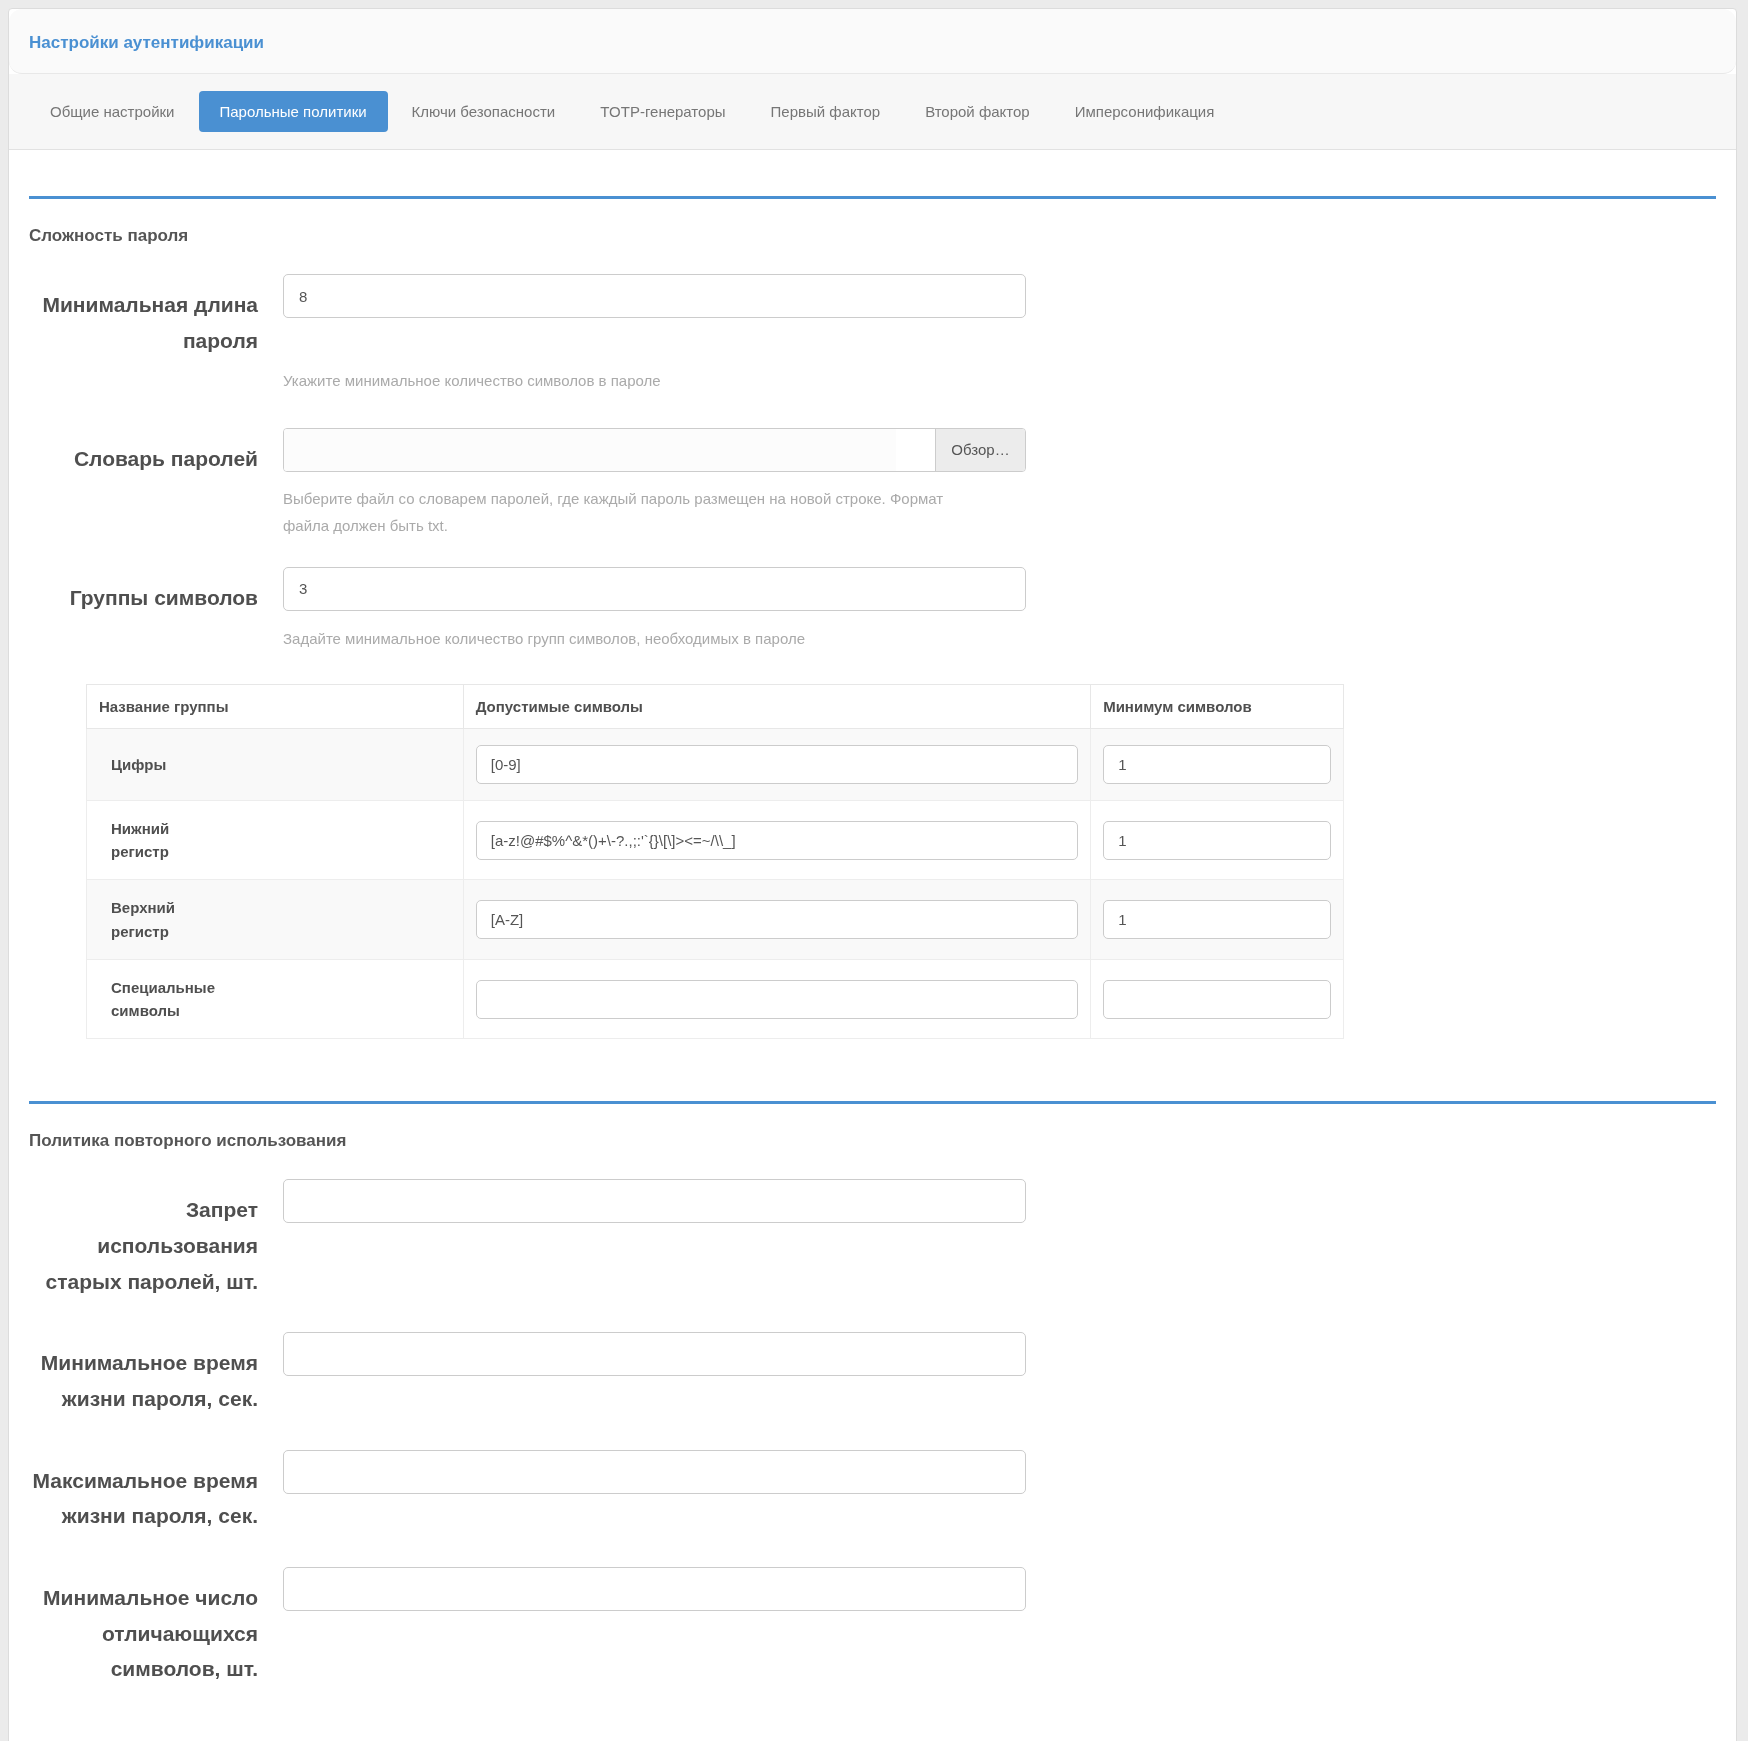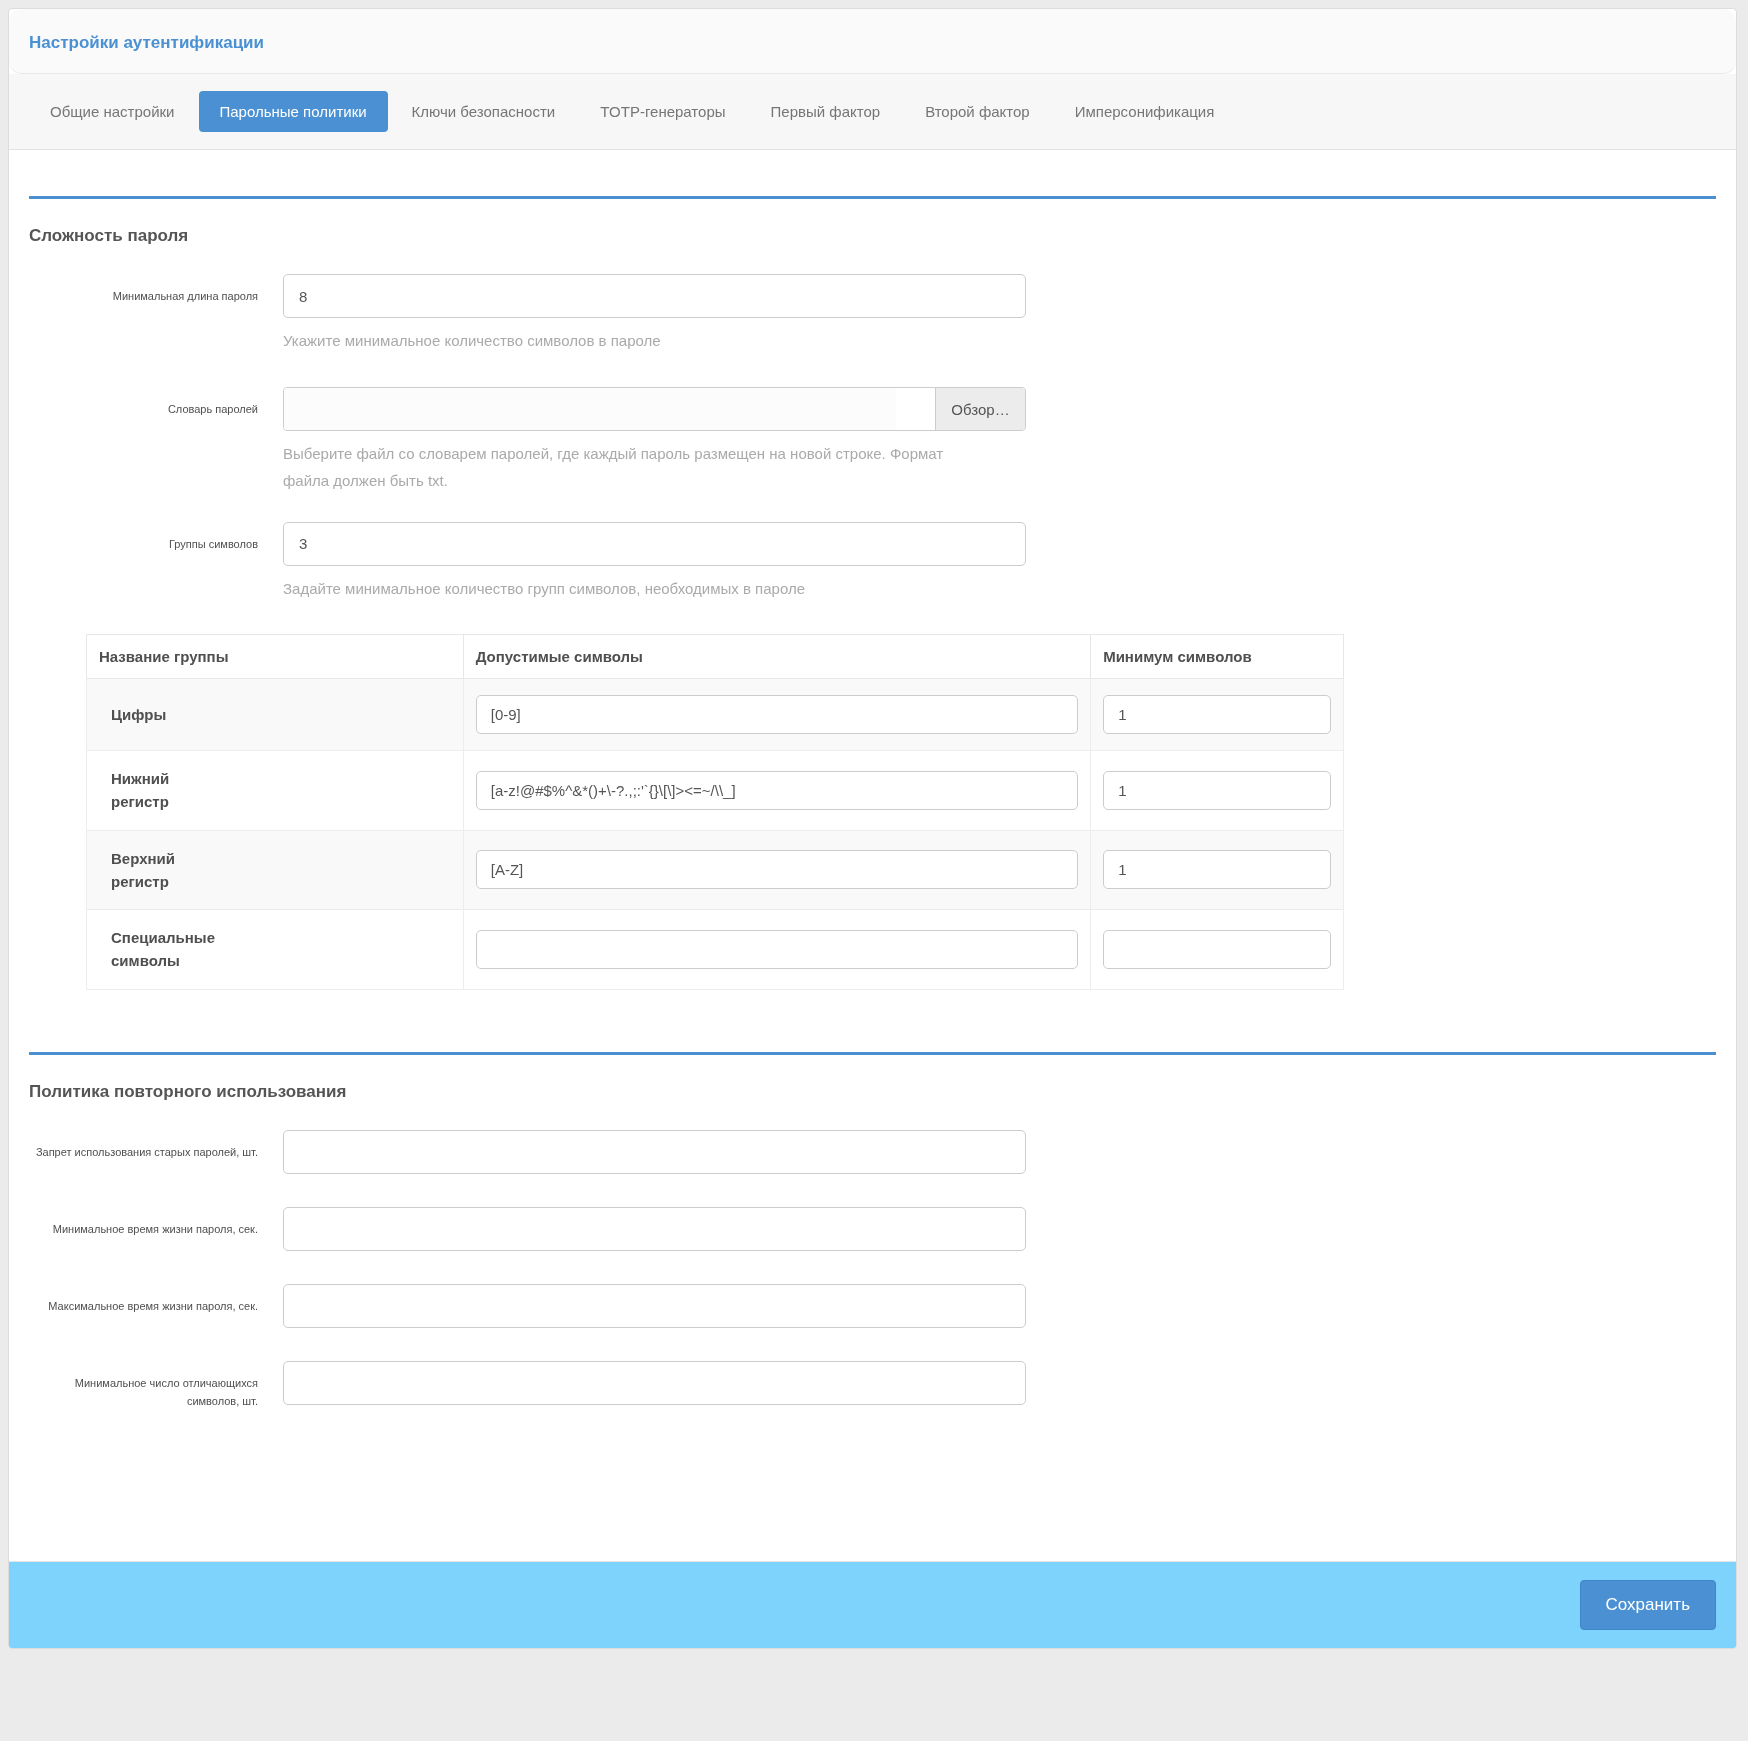--- a/index.html
+++ b/index.html
@@ -64,22 +64,22 @@
     font-size: 17px;
     font-weight: bold;
     color: #555;
     margin: 27px 0 0 0;
   }
   .form-row { display: flex; margin-top: 28px; }
   .form-row.tight { margin-top: 33px; }
   .control-label {
     width: 229px;
     text-align: right;
-    font-size: 11px;
-    font-weight: normal;
+    font-size: 21px;
+    font-weight: bold;
     color: #4f4f4f;
     padding-top: 13px;
     line-height: 1.7;
     flex: none;
   }
   .control-zone { margin-left: 25px; flex: none; }
   .text-input {
     width: 743px;
     height: 44px;
     border: 1px solid #cccccc;

